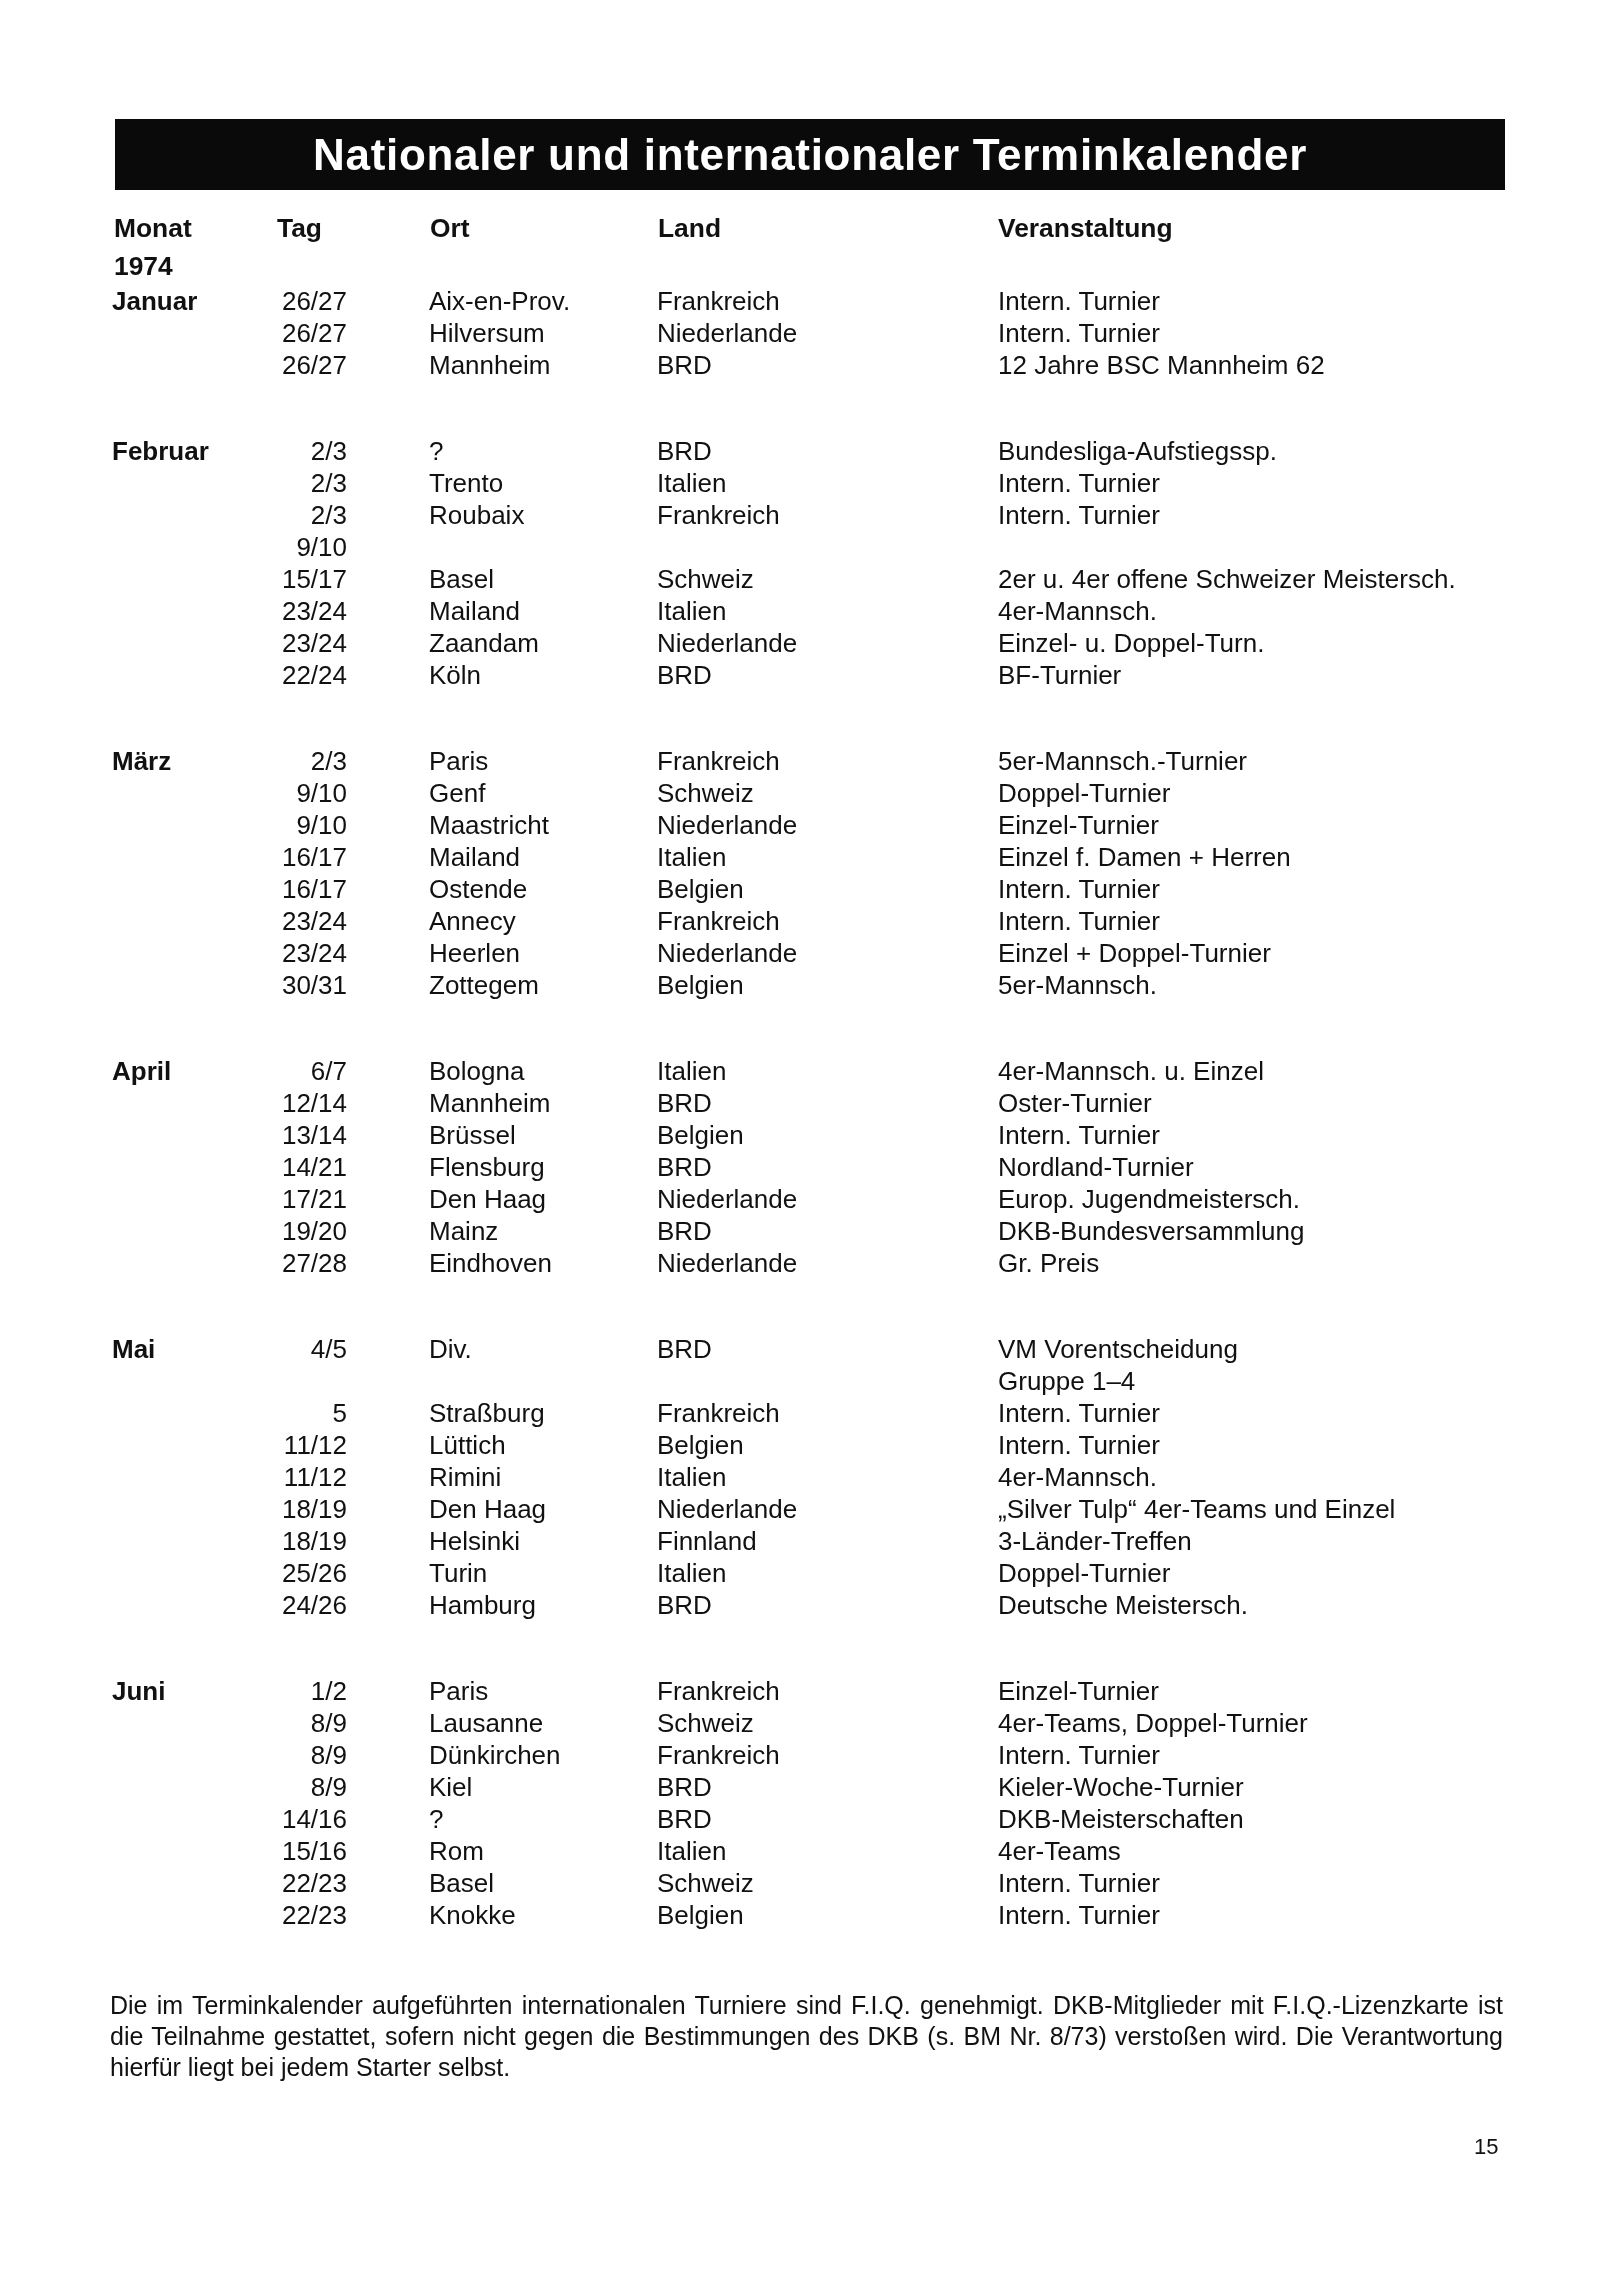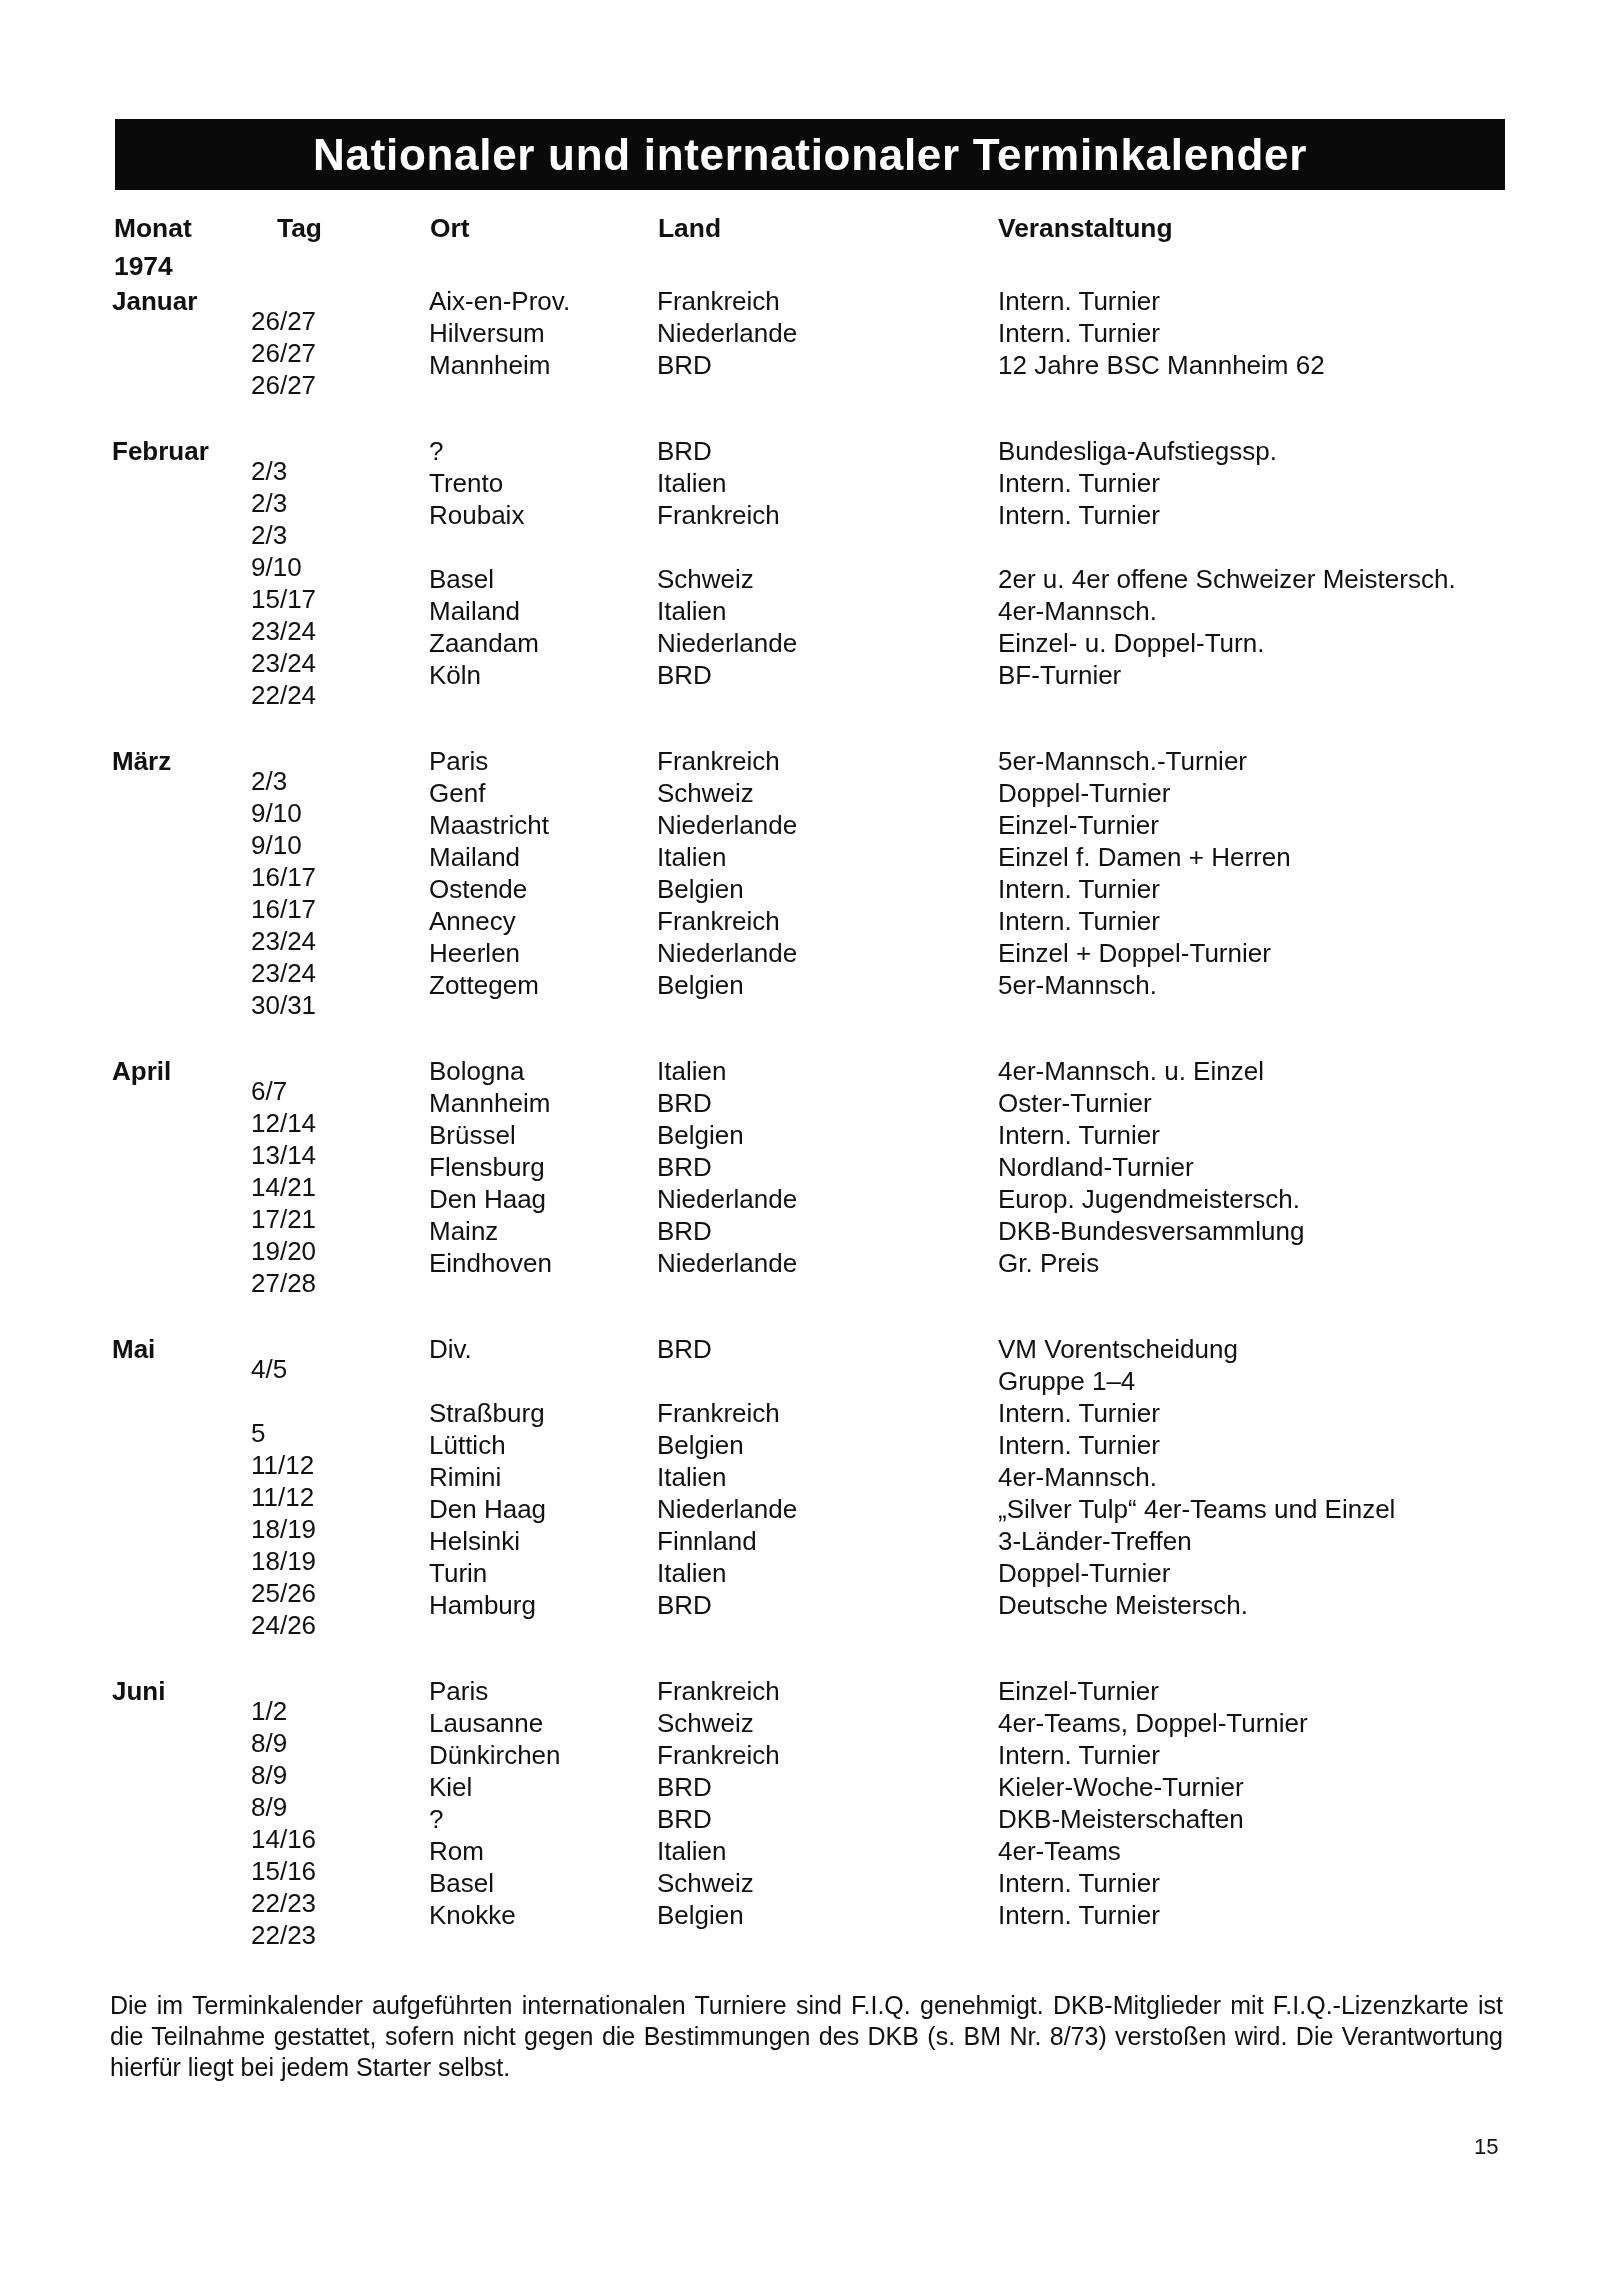--- a/index.html
+++ b/index.html
@@ -9,21 +9,21 @@
                background: #0a0a0a; display: flex; align-items: center; justify-content: center; text-align: right; }
   .title-bar span { color: #ffffff; font-weight: bold; font-size: 44px; letter-spacing: 0.7px;
                     font-family: "Liberation Sans", sans-serif; }
   .hdr { position: absolute; top: 213px; font-weight: bold; font-size: 26.4px; }
   .year { position: absolute; left: 114px; top: 251px; font-weight: bold; font-size: 26.4px; }
   .table { position: absolute; left: 0; top: 285px; width: 1610px; }
   .group { position: relative; }
   .row { position: relative; height: 32px; font-size: 26px; line-height: 32px; }
   .row > span { position: absolute; top: 0; white-space: nowrap; }
   .c-month { left: 112px; font-weight: bold; }
-  .c-tag { left: 251px; width: 104px; text-align: left; margin-top: 20px; }
+  .c-tag { left: 243px; width: 104px; text-align: right; }
   .c-ort { left: 429px; }
   .c-land { left: 657px; }
   .c-ver { left: 998px; }
   .gap { height: 54px; }
   .footnote { position: absolute; left: 110px; top: 1990px; width: 1393px; font-size: 25px;
               line-height: 31px; text-align: justify; }
   .page-no { position: absolute; left: 1474px; top: 2134px; font-size: 22px; }
 </style>
 </head>
 <body>

